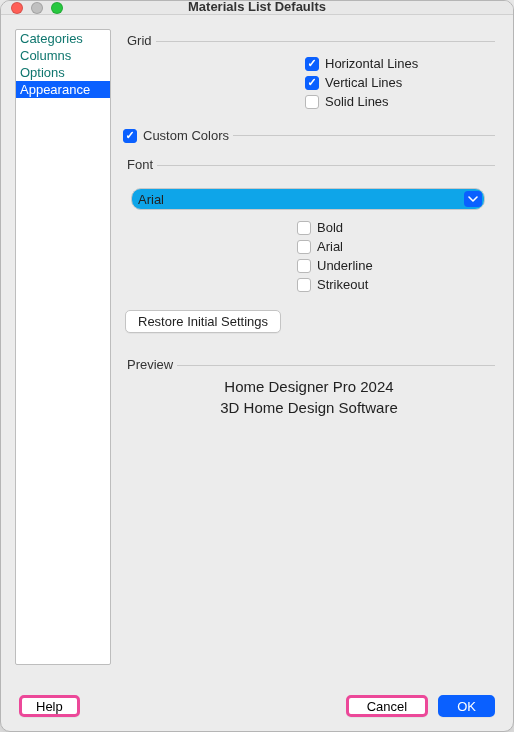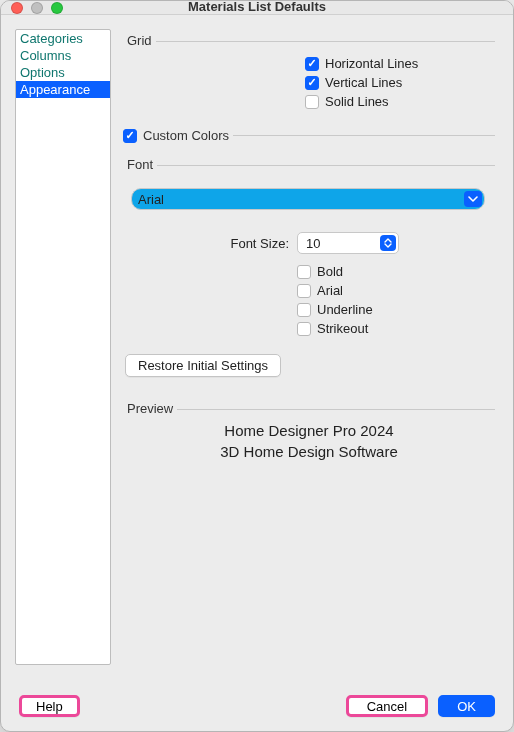--- a/index.html
+++ b/index.html
@@ -224,34 +224,20 @@
           <div class="font-select-row">
             <div class="select">
               <span>Arial</span>
               <span class="caret">
                 <svg viewBox="0 0 10 10">
                     <path d="M1 3 L5 7 L9 3" stroke="#fff" stroke-width="1.6" fill="none" stroke-linecap="round" stroke-linejoin="round"></path>
                   </svg>
               </span>
             </div>
           </div>
-          <div class="fontsize-row">
-            <span class="fontsize-label">Font Size:</span>
-            <div class="stepper">
-              <span>10</span>
-              <span class="caret2">
-                <svg viewBox="0 0 8 5">
-                    <path d="M1 4 L4 1 L7 4" stroke="#fff" stroke-width="1.4" fill="none" stroke-linecap="round" stroke-linejoin="round"></path>
-                  </svg>
-                <svg viewBox="0 0 8 5">
-                    <path d="M1 1 L4 4 L7 1" stroke="#fff" stroke-width="1.4" fill="none" stroke-linecap="round" stroke-linejoin="round"></path>
-                  </svg>
-              </span>
-            </div>
-          </div>
           <div class="style-checks">
             <div class="checkrow">
               <span class="checkbox"></span>
               <span>Bold</span>
             </div>
             <div class="checkrow">
               <span class="checkbox"></span>
               <span>Arial</span>
             </div>
             <div class="checkrow">

